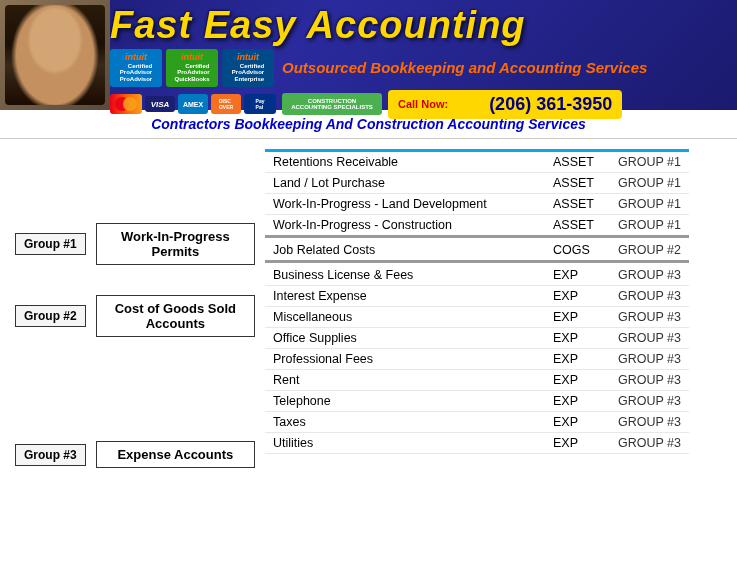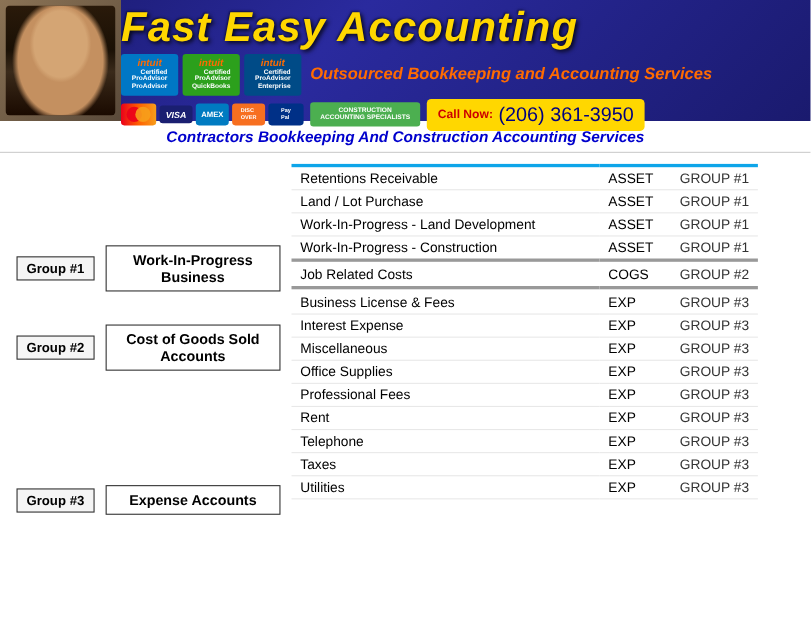--- a/index.html
+++ b/index.html
@@ -180,21 +180,22 @@
       gap: 5px;
     }
     .call-now-text {
       color: #CC0000;
       font-size: 11px;
       font-weight: bold;
     }
     .call-number {
       color: #000080;
       font-size: 18px;
-      font-weight: 400;
+      font-weight: 700;
+      margin-left: 36px;
     }
 
     
     .sub-header {
       background: #fff;
       text-align: center;
       padding: 6px;
       border-bottom: 1px solid #ccc;
     }
     .sub-header-text {
@@ -323,21 +324,21 @@
 <div class="sub-header">
   <span class="sub-header-text">Contractors Bookkeeping And Construction Accounting Services</span>
 </div>
 
 <div class="main-content">
 
   <div class="groups-panel">
     <div class="group-spacer-1"></div>
     <div class="group-row">
       <div class="group-label">Group #1</div>
-      <div class="group-name-box">Work-In-Progress Business</div>
+      <div class="group-name-box">Work-In-Progress Permits</div>
     </div>
     <div class="group-spacer-2"></div>
     <div class="group-row">
       <div class="group-label">Group #2</div>
       <div class="group-name-box">Cost of Goods Sold Accounts</div>
     </div>
     <div class="group-spacer-3"></div>
     <div class="group-row">
       <div class="group-label">Group #3</div>
       <div class="group-name-box">Expense Accounts</div>

